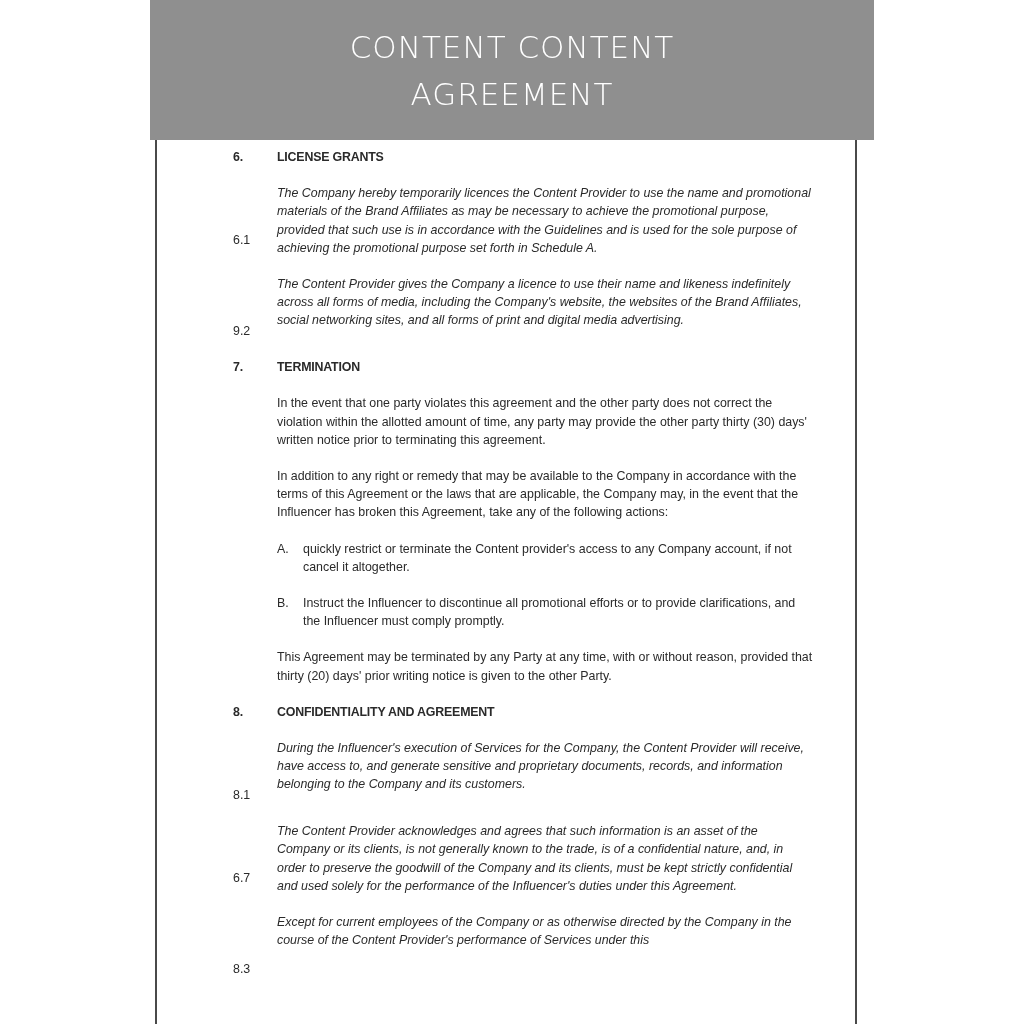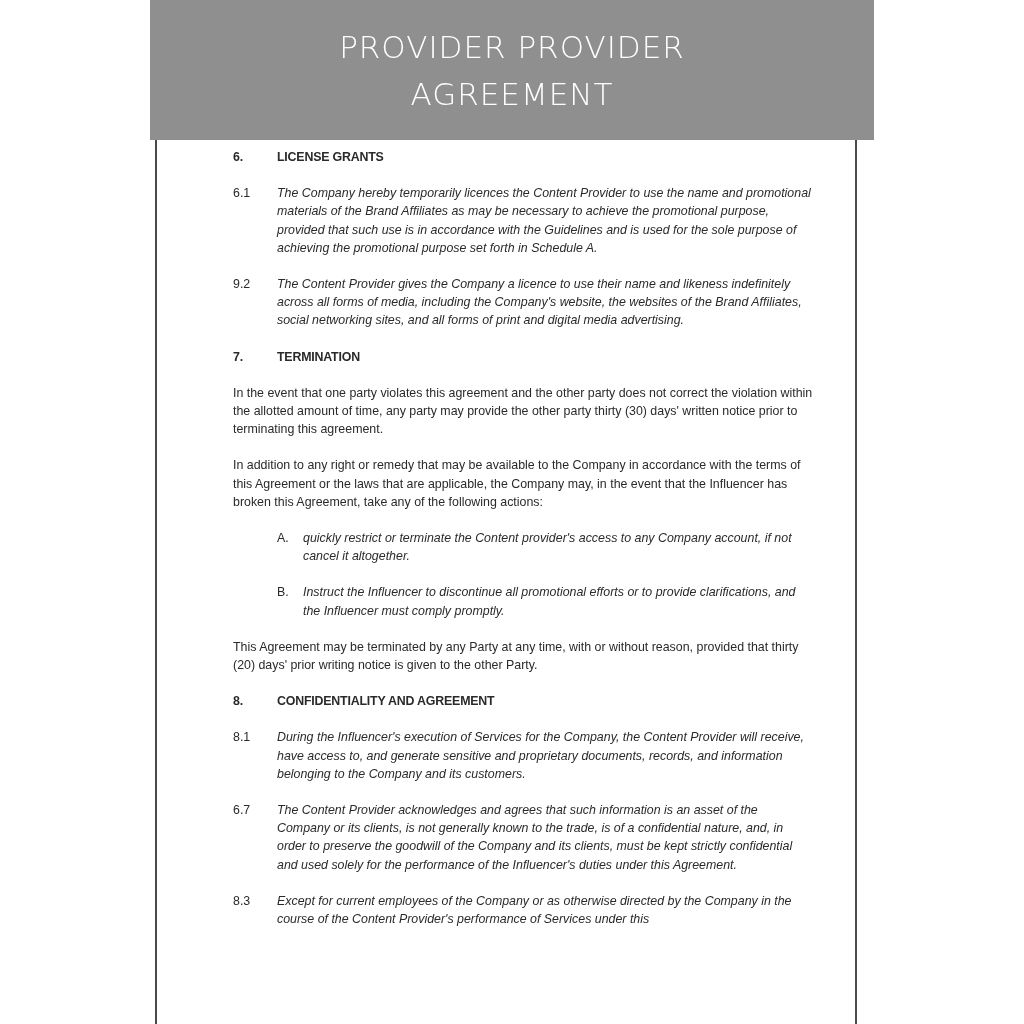--- a/index.html
+++ b/index.html
@@ -18,34 +18,34 @@
   }
   .banner div { display: block; }
   .content {
     position: absolute; left: 233px; top: 148px; width: 580px;
     color: #2a2a2a; font-family: "Liberation Sans", sans-serif;
     font-size: 12.4px; line-height: 18.2px; z-index: 1;
   }
   .heading { display: flex; font-weight: bold; margin-bottom: 18px; letter-spacing: -0.2px; }
   .heading .num { width: 44px; flex: none; }
   .clause { display: flex; margin-bottom: 18px; }
-  .clause .num { width: 44px; flex: none; }
+  .clause .num { width: 44px; flex: none; margin-top: 47px; }
   .clause .text { flex: 1; font-style: italic; }
-  .para { margin-bottom: 18px; }
+  .para { margin-left: 44px; margin-bottom: 18px; }
   .subitem { display: flex; margin-left: 44px; margin-bottom: 18px; }
   .subitem .letter { width: 26px; flex: none; }
-  .subitem .text { flex: 1; font-style: italic; }
+  .subitem .text { flex: 1; }
 </style>
 </head>
 <body>
 
 <div class="page"></div>
 
 <div class="banner">
-  <div>PROVIDER PROVIDER</div>
+  <div>CONTENT CONTENT</div>
   <div>AGREEMENT</div>
 </div>
 
 <div class="content">
 
   <div class="heading">
     <span class="num">6.</span>
     <span>LICENSE GRANTS</span>
   </div>
   <div class="clause">

